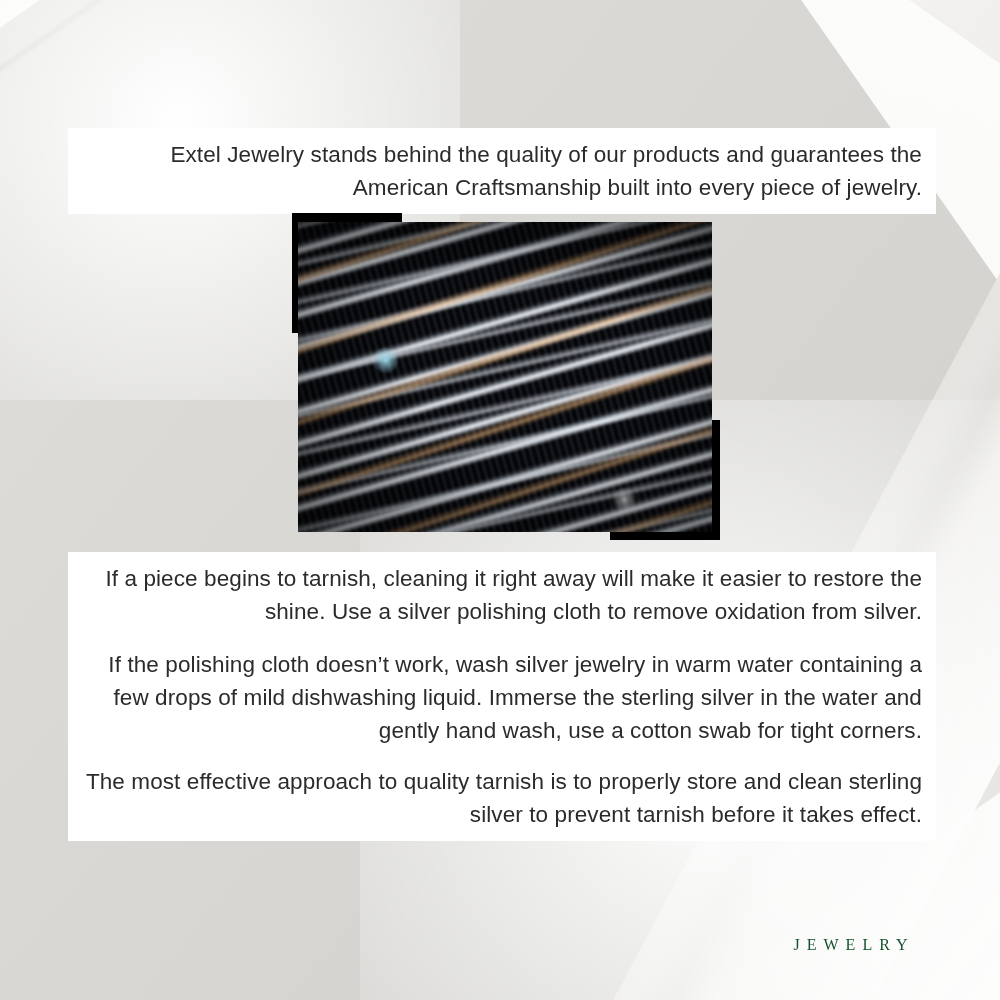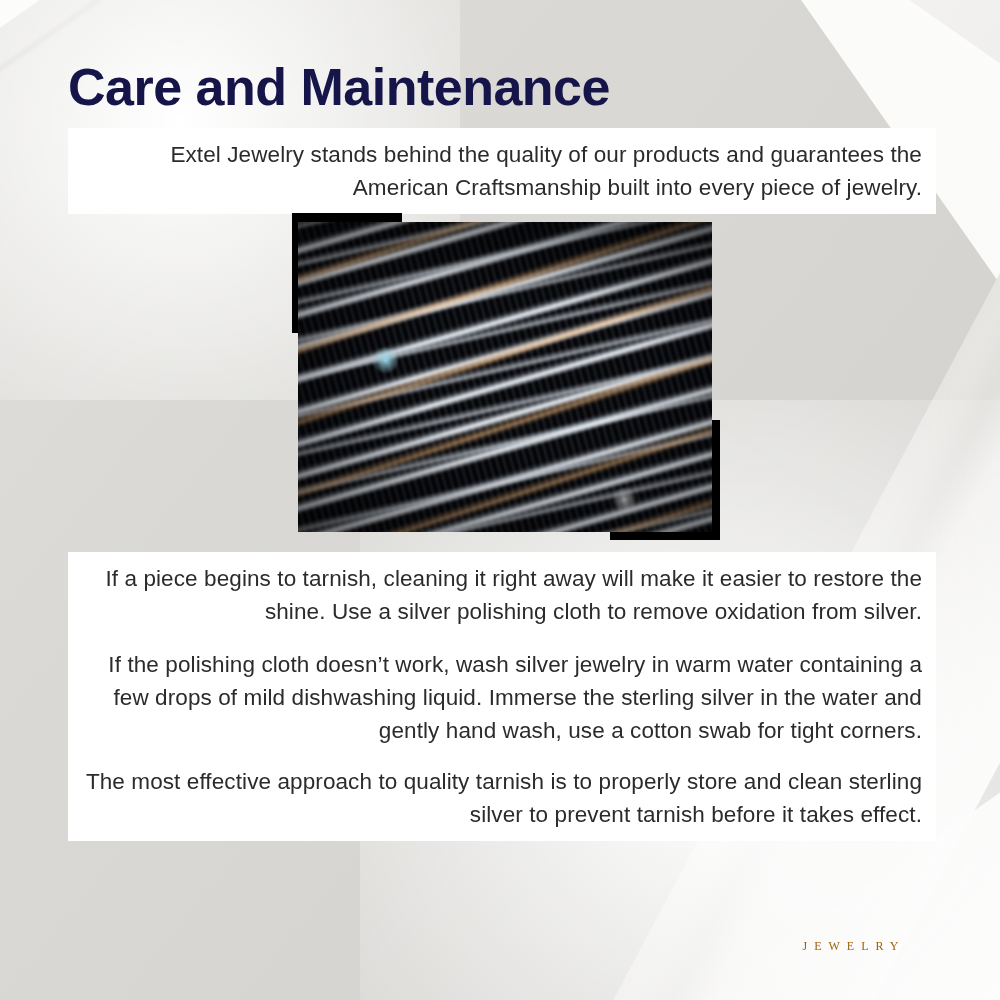--- a/index.html
+++ b/index.html
@@ -221,23 +221,23 @@
   .chain-blur { position:absolute; inset:0; filter:blur(1.1px); }
 
   
   .logo { position:absolute; left:748px; top:845px; width:205px; height:115px; }
   .logo-word {
     position:absolute;
     left:0; bottom:6px;
     width:205px;
     text-align:center;
     font-family:"Liberation Serif", serif;
-    font-size:12px;
+    font-size:16px;
     letter-spacing:7px;
-    color:#a16207;
+    color:#14532d;
     text-indent:7px;
   }
   .logo-script {
     position:absolute;
     left:0; top:-4px;
     width:205px;
     text-align:center;
     font-family:"DejaVu Serif", serif;
     font-style:italic;
     font-size:74px;
@@ -256,21 +256,20 @@
   <div class="bg-layer bg-crease-b"></div>
   <div class="bg-layer bg-wedge-bl"></div>
   <div class="bg-layer bg-wedge-bl-edge"></div>
   <div class="bg-layer bg-ribbon-r"></div>
   <div class="bg-layer bg-ribbon-r2"></div>
   <div class="bg-layer bg-glow-tl"></div>
   <div class="bg-layer bg-glow-br"></div>
 
   <div class="content">
 
-    <div class="title">Care and Maintenance</div>
 
     <div class="text-band band-sub">Extel Jewelry stands behind the quality of our products and guarantees the American Craftsmanship built into every piece of jewelry.</div>
 
     <div class="photo-wrap">
       <div class="accent-tl"></div>
       <div class="accent-br"></div>
       <div class="photo">
         <div class="chain-blur">
           <div class="chain-layer chain-silver"></div>
           <div class="chain-layer chain-silver2"></div>

